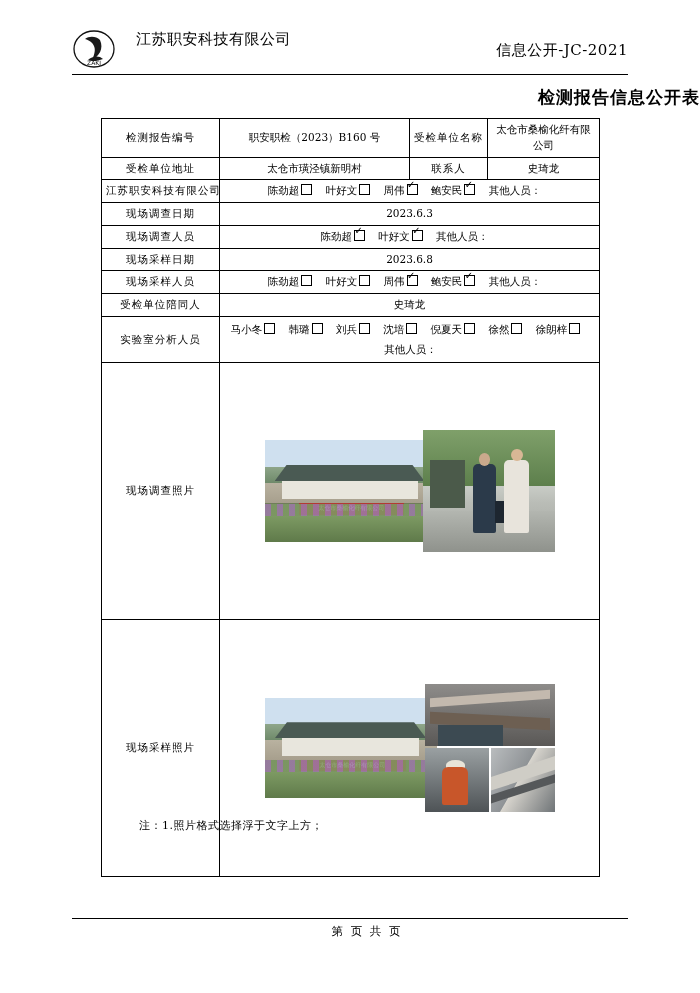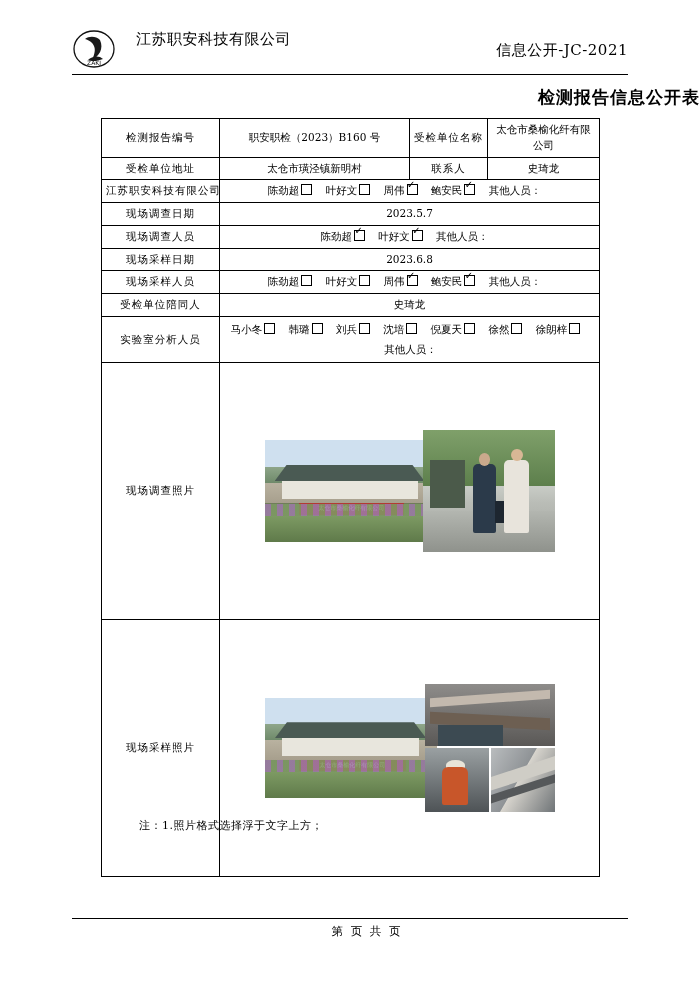--- a/index.html
+++ b/index.html
@@ -355,21 +355,21 @@
         <td colspan="5" class="people-row">
           <span class="person"><span>陈劲超</span><span class="chk"></span></span>
           <span class="person"><span>叶好文</span><span class="chk"></span></span>
           <span class="person"><span>周伟</span><span class="chk checked"></span></span>
           <span class="person"><span>鲍安民</span><span class="chk checked"></span></span>
           <span class="person">其他人员：</span>
         </td>
       </tr>
       <tr>
         <td class="label">现场调查日期</td>
-        <td colspan="5">2023.5.7</td>
+        <td colspan="5">2023.6.3</td>
       </tr>
       <tr>
         <td class="label">现场调查人员</td>
         <td colspan="5" class="people-row">
           <span class="person"><span>陈劲超</span><span class="chk checked"></span></span>
           <span class="person"><span>叶好文</span><span class="chk checked"></span></span>
           <span class="person">其他人员：</span>
         </td>
       </tr>
       <tr>

